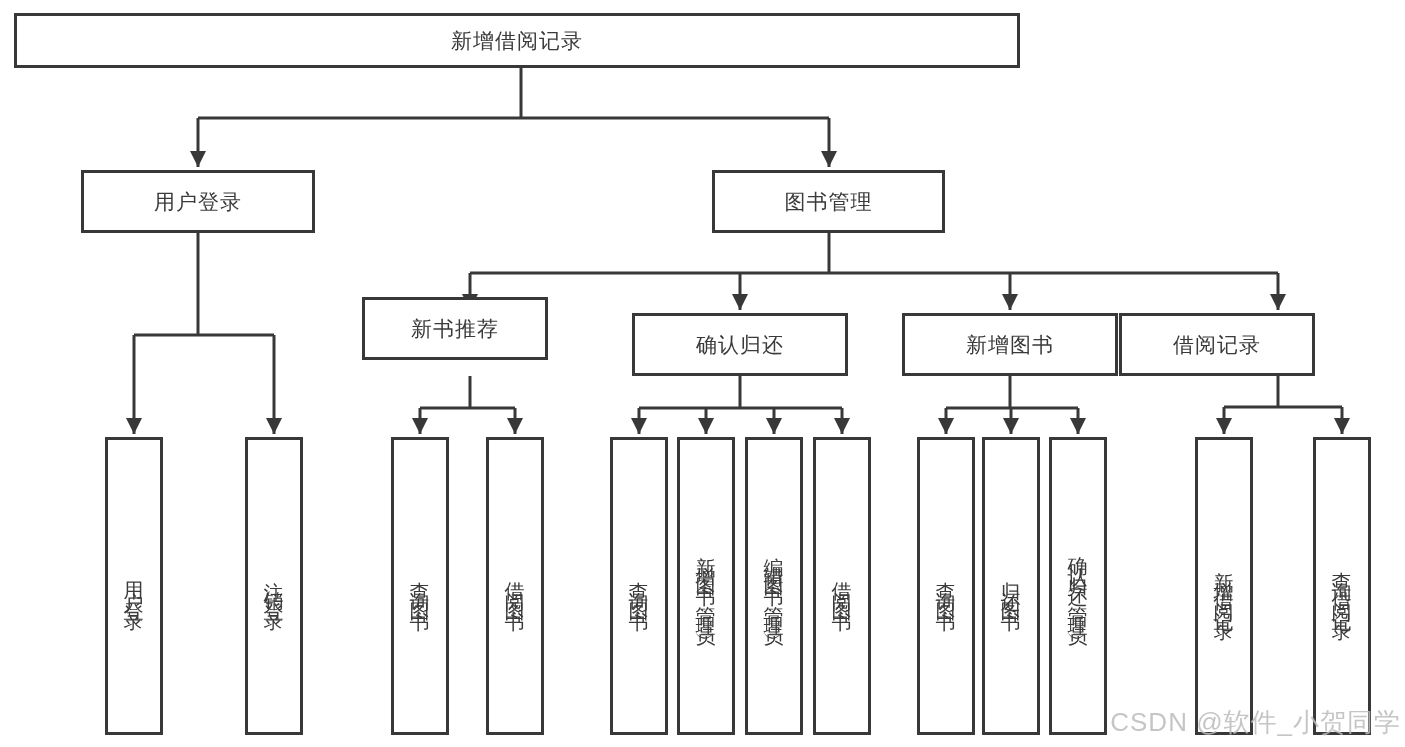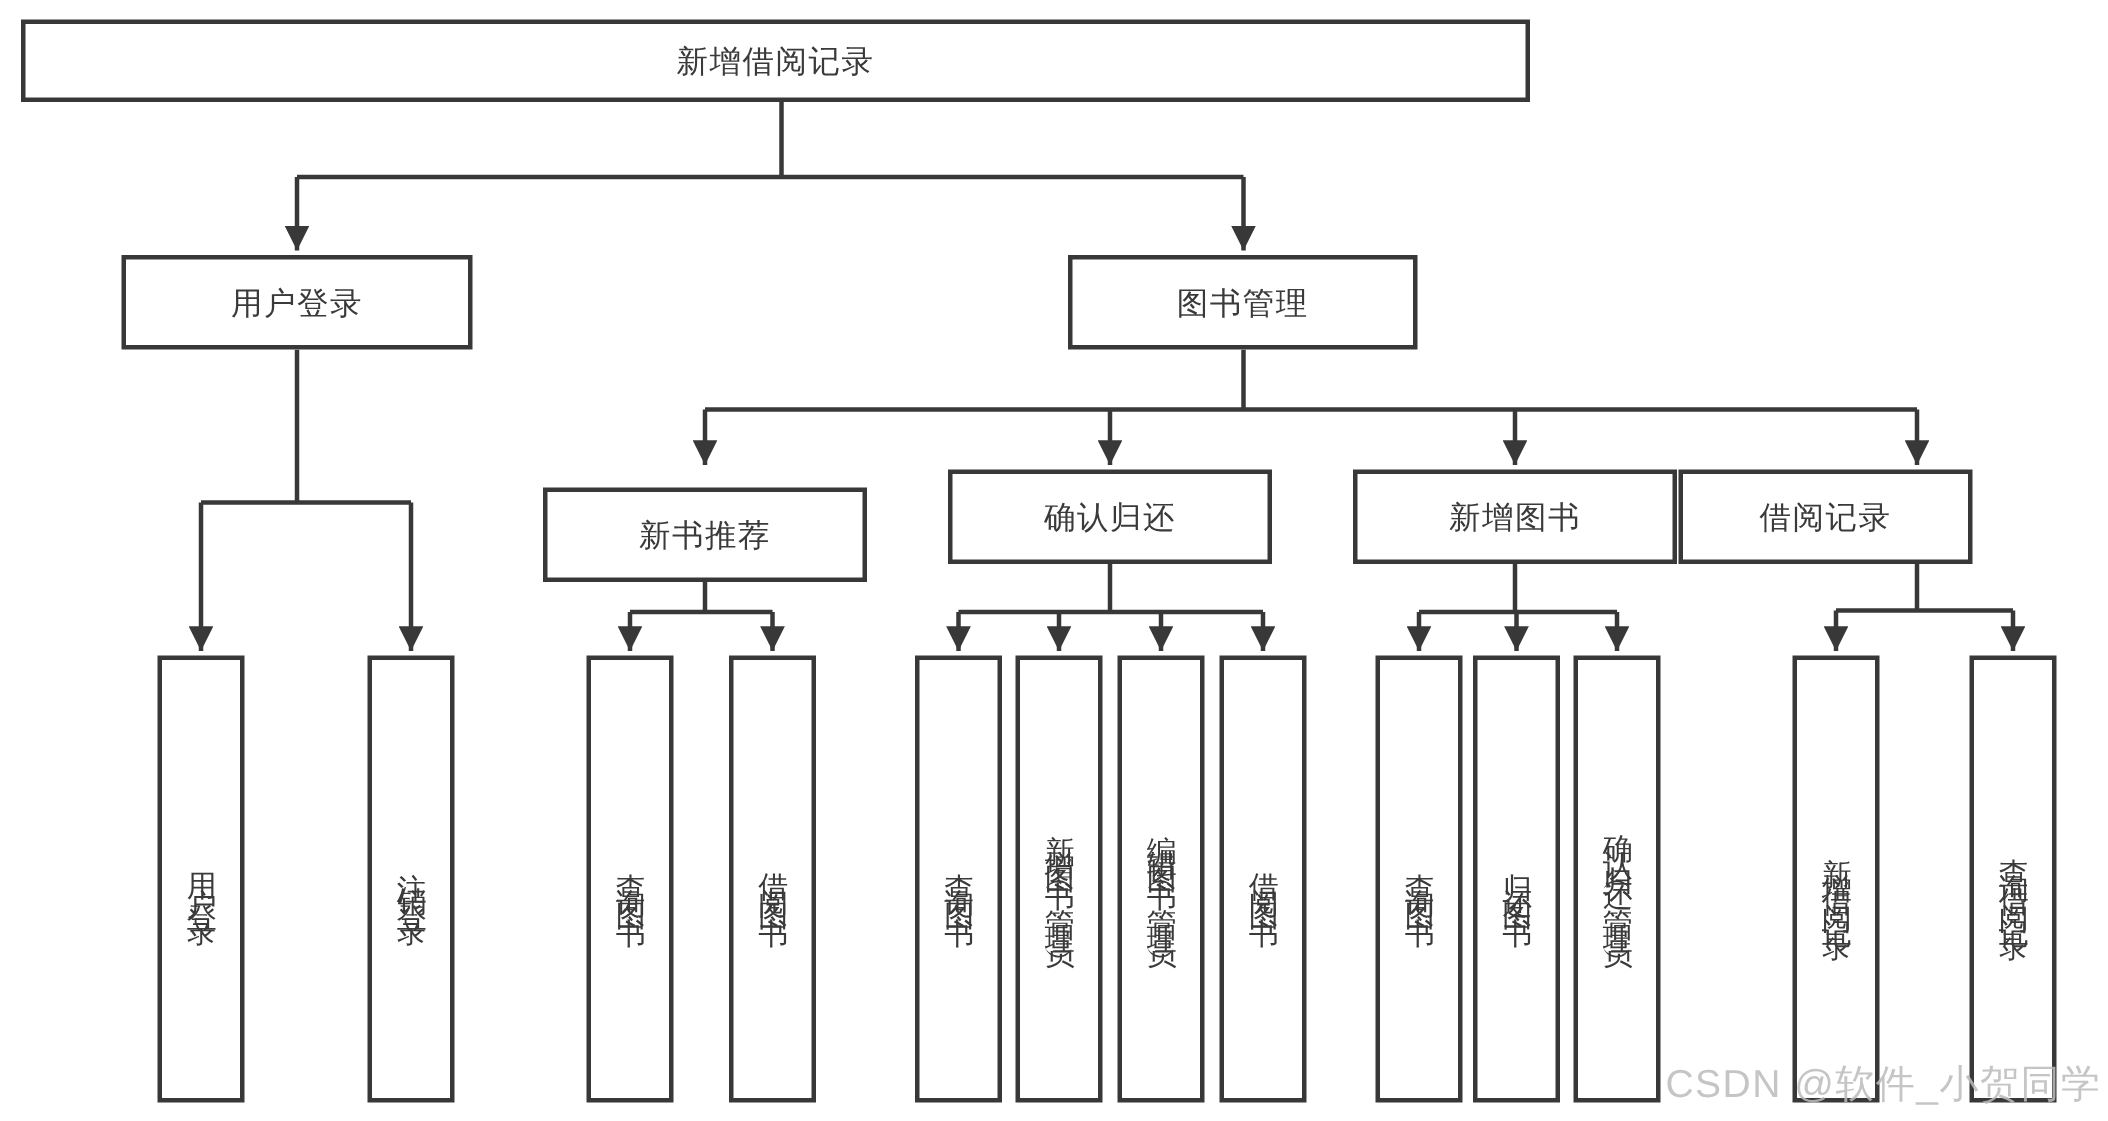--- a/index.html
+++ b/index.html
@@ -130,21 +130,21 @@
     <span class="hlabel">新增借阅记录</span>
   </div>
 
   <div class="box node-l2" style="left:81px; top:170px; width:234px;">
     <span class="hlabel">用户登录</span>
   </div>
   <div class="box node-l2" style="left:712px; top:170px; width:233px;">
     <span class="hlabel">图书管理</span>
   </div>
 
-  <div class="box node-l3" style="left:362px; top:325px; width:216px;text-align:center;">
+  <div class="box node-l3" style="left:362px; top:297px; width:186px;text-align:center;">
     <span class="hlabel">新书推荐</span>
   </div>
   <div class="box node-l3" style="left:632px; top:313px; width:216px;">
     <span class="hlabel">确认归还</span>
   </div>
   <div class="box node-l3" style="left:902px; top:313px; width:216px;">
     <span class="hlabel">新增图书</span>
   </div>
   <div class="box node-l3" style="left:1119px; top:313px; width:196px;">
     <span class="hlabel">借阅记录</span>

